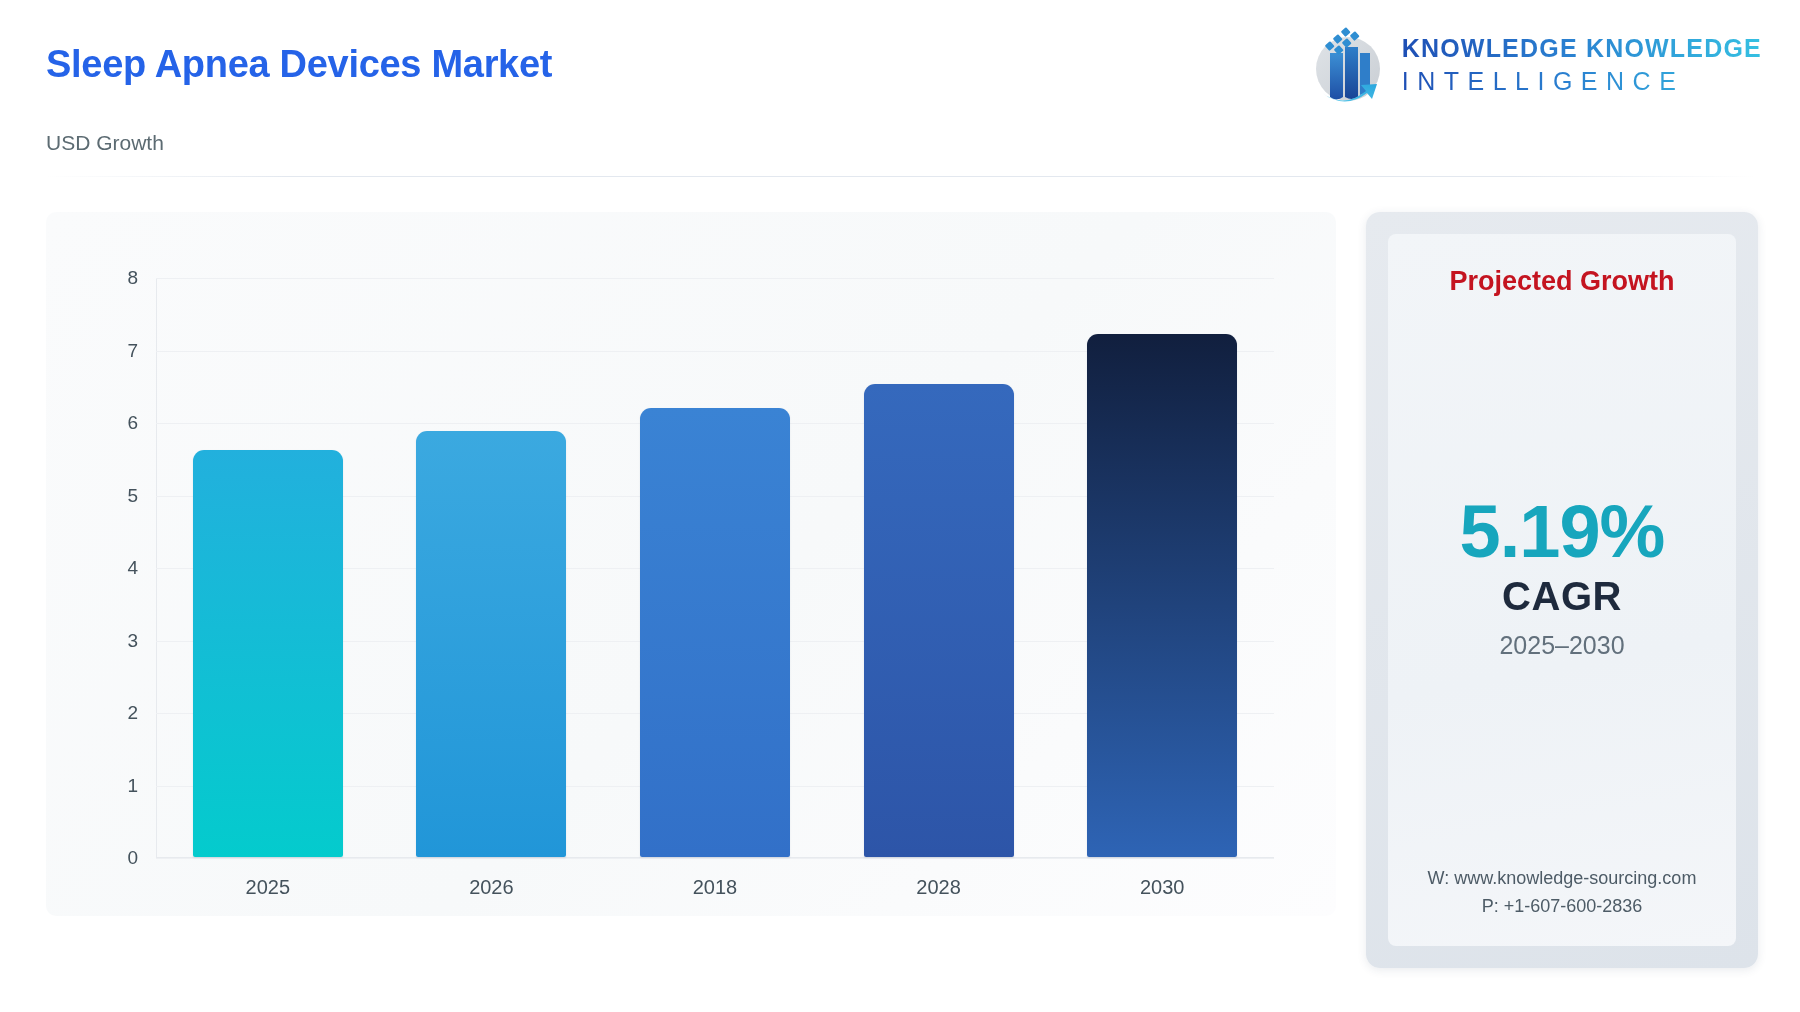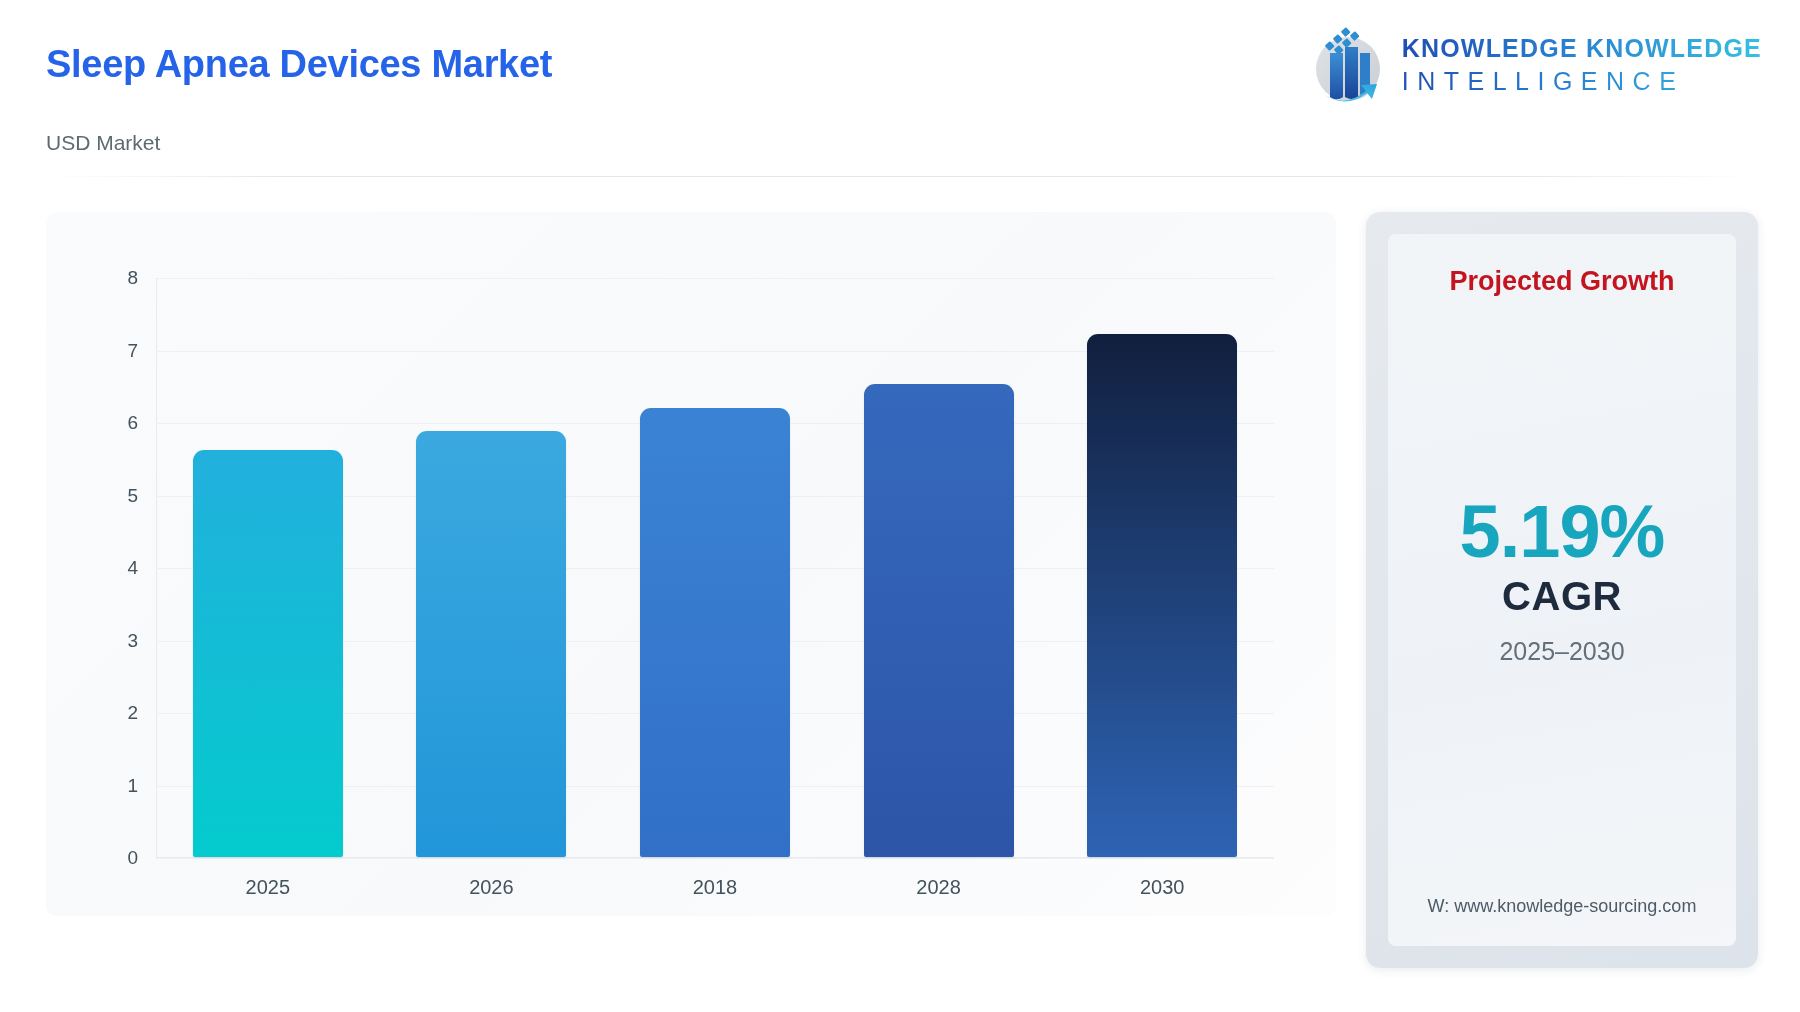--- a/index.html
+++ b/index.html
@@ -94,36 +94,36 @@
   }
   .cagr-value{
     font-size:74px;font-weight:bold;color:#17a6bd;letter-spacing:-1px;
     margin-top:198px;line-height:1;white-space:nowrap;
   }
   .cagr-label{
     font-size:40px;font-weight:600;color:#1e2a3d;margin-top:5px;
     letter-spacing:0.5px;white-space:nowrap;
   }
   .cagr-range{
-    font-size:25px;color:#62707c;margin-top:18px;white-space:nowrap;
+    font-size:25px;color:#62707c;margin-top:12px;white-space:nowrap;
   }
   .contact{
     margin-top:auto;margin-bottom:26px;text-align:center;
     font-size:18px;color:#4d5b66;line-height:1.52;
   }
   .contact div{white-space:nowrap;}
 </style>
 </head>
 <body>
 
 <div class="page">
 
   <div class="header">
     <div class="title">Sleep Apnea Devices Market</div>
-    <div class="subtitle">USD Market</div>
+    <div class="subtitle">USD Growth</div>
     <div class="header-rule"></div>
 
     <div class="logo">
       <div class="logo-mark">
         <svg width="84" height="84" viewBox="0 0 84 84">
           <defs>
             <linearGradient id="gSphere" x1="0" y1="0" x2="1" y2="1">
               <stop offset="0%" stop-color="#dfe3e7"></stop>
                 <stop offset="100%" stop-color="#c9ced4"></stop>
             </linearGradient>
@@ -217,17 +217,18 @@
   </div>
 
   <div class="side-card">
     <div class="side-inner">
       <div class="panel-title">Projected Growth</div>
       <div class="cagr-value">5.19%</div>
       <div class="cagr-label">CAGR</div>
       <div class="cagr-range">2025–2030</div>
       <div class="contact">
         <div>W: www.knowledge-sourcing.com</div>
+        <div>P: +1-607-600-2836</div>
       </div>
     </div>
   </div>
 
 </div>
 
 </body></html>

